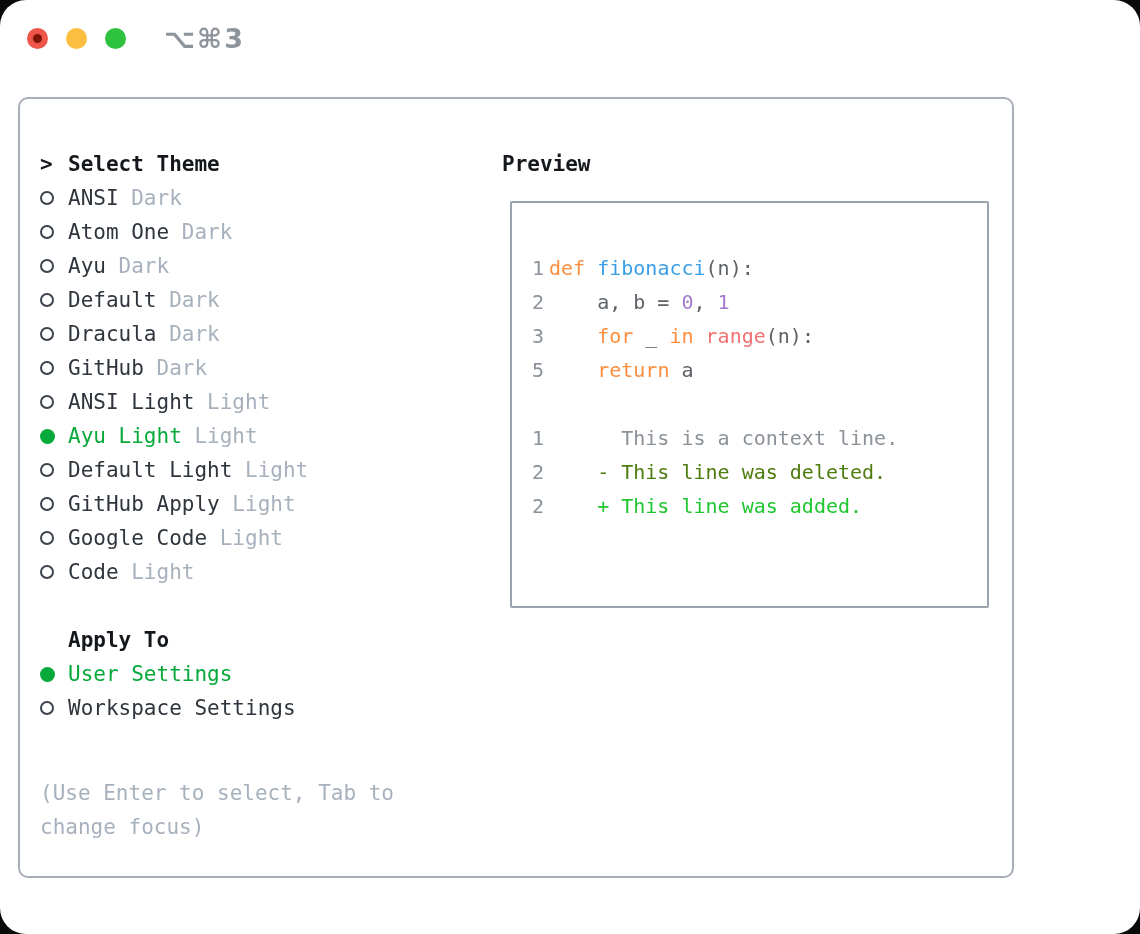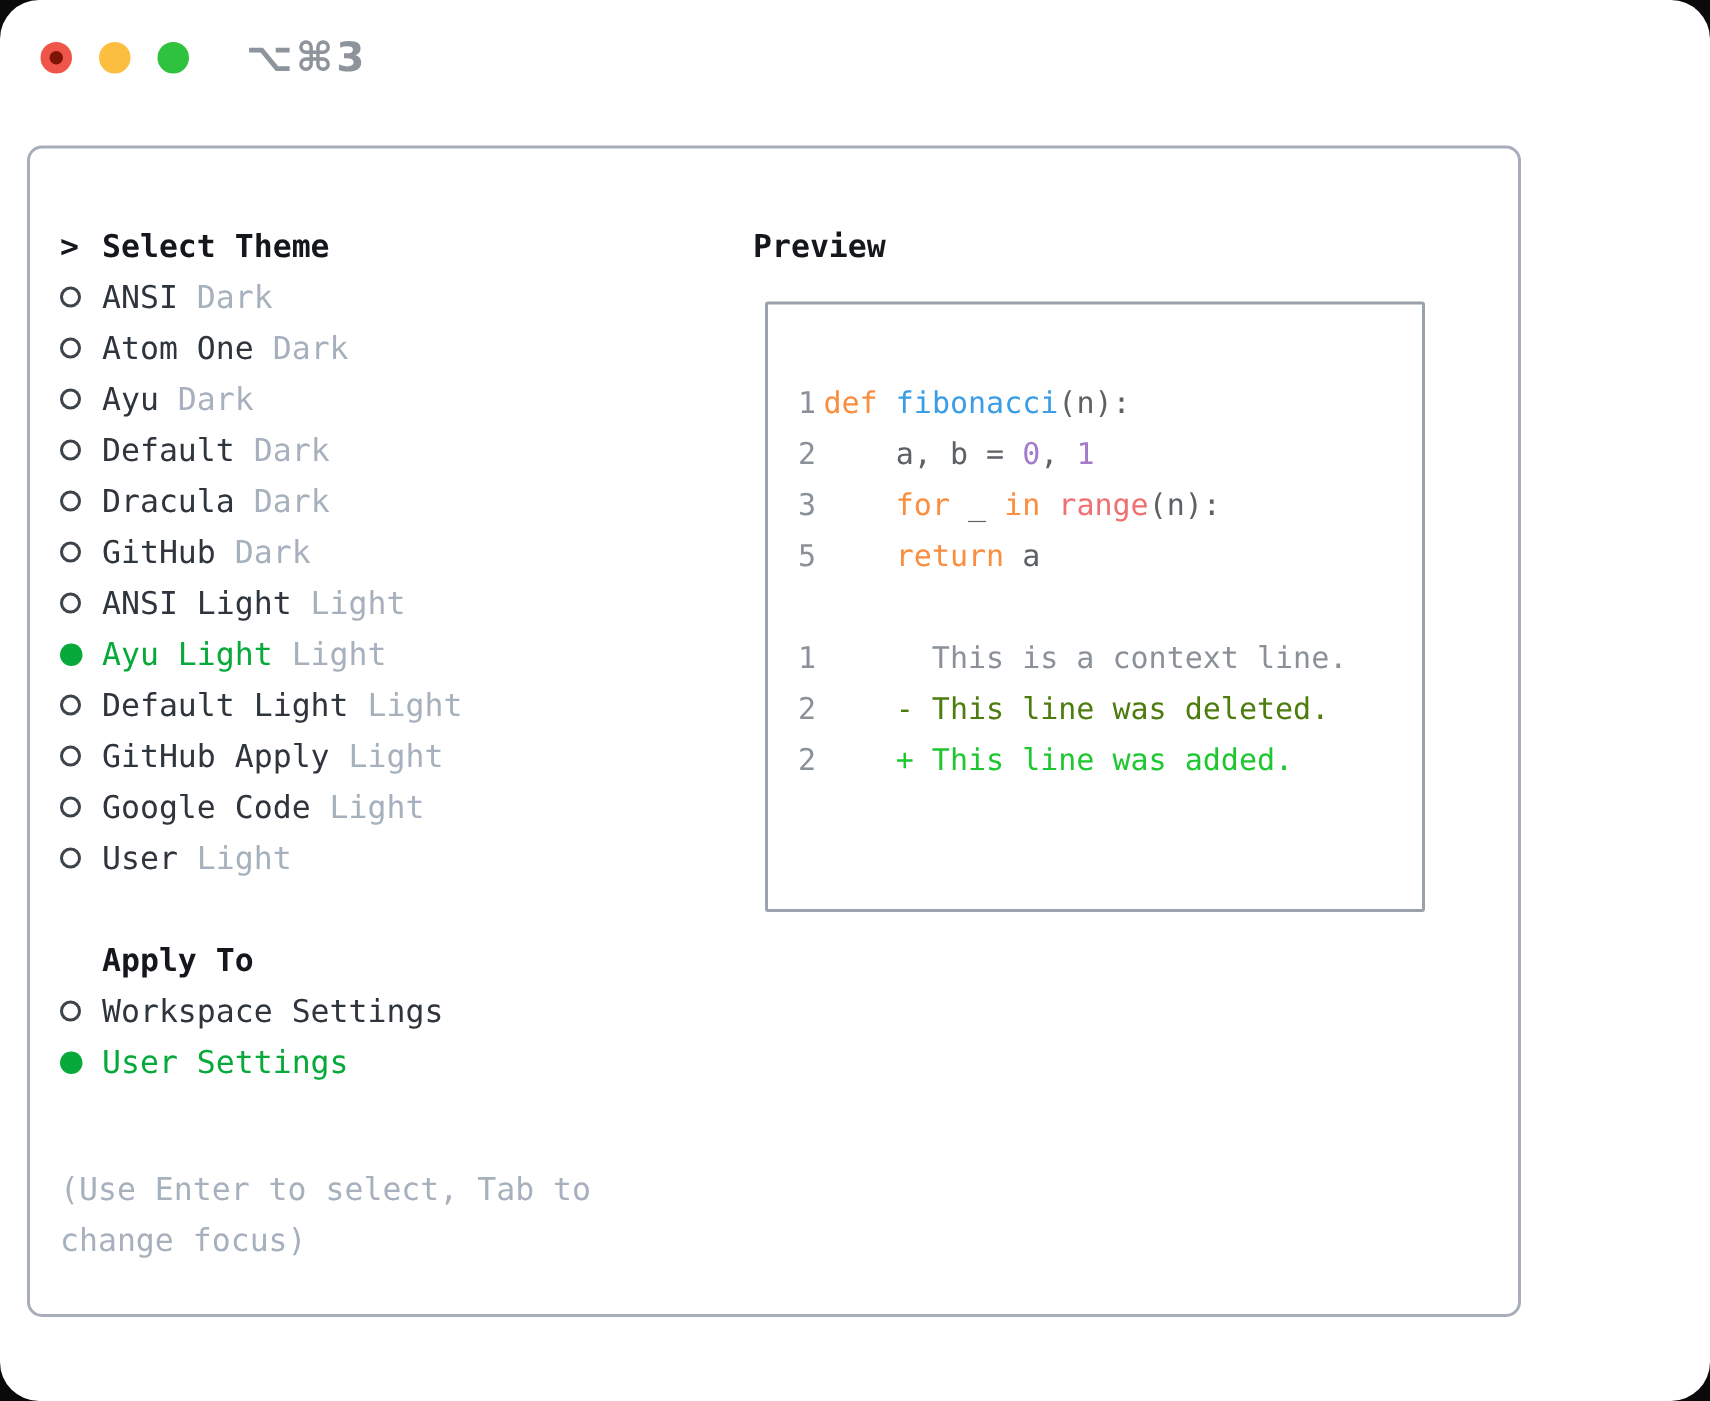--- a/index.html
+++ b/index.html
@@ -24,21 +24,21 @@
   .hdr{font-weight:bold; color:#14171b;}
   .circle{width:14px;height:14px;border:2px solid #3c434b;border-radius:50%;box-sizing:border-box;}
   .circle.filled{border:none;width:15px;height:15px;}
   .item-name{color:#2f353c;}
   .item-variant{color:#a7b1bd;}
   .spacer{height:34px;}
   .help{width:420px; line-height:34px; font-size:21px; color:#a7b1bd; white-space:normal;margin-top:17px;}
   
   .right-col{position:absolute; left:482px; top:48px;}
   .preview-title{height:34px; line-height:34px; font-weight:bold; font-size:21px; color:#14171b;}
-  .preview-box{margin-top:20px; margin-left:8px; width:440px; height:407px;
+  .preview-box{margin-top:20px; margin-left:8px; width:479px; height:407px;
     border:2px solid #9aa2ac; border-radius:2px; box-sizing:border-box;
     padding:48px 0 0 20px; font-size:20px;}
   .code-row{height:34px; line-height:34px; white-space:pre;}
   .lnum{display:inline-block; width:17px;}
   .blank-row{height:34px;}
 </style>
 </head>
 <body>
 
 <div class="screen">
@@ -64,30 +64,30 @@
           <div class="row"><span class="marker"><span class="circle"></span></span><span class="item-name">Atom One</span><span class="item-variant"> Dark</span></div>
           <div class="row"><span class="marker"><span class="circle"></span></span><span class="item-name">Ayu</span><span class="item-variant"> Dark</span></div>
           <div class="row"><span class="marker"><span class="circle"></span></span><span class="item-name">Default</span><span class="item-variant"> Dark</span></div>
           <div class="row"><span class="marker"><span class="circle"></span></span><span class="item-name">Dracula</span><span class="item-variant"> Dark</span></div>
           <div class="row"><span class="marker"><span class="circle"></span></span><span class="item-name">GitHub</span><span class="item-variant"> Dark</span></div>
           <div class="row"><span class="marker"><span class="circle"></span></span><span class="item-name">ANSI Light</span><span class="item-variant"> Light</span></div>
           <div class="row"><span class="marker"><span class="circle filled" style="background: rgb(6, 169, 58);"></span></span><span class="item-name" style="color: rgb(6, 169, 58);">Ayu Light</span><span class="item-variant"> Light</span></div>
           <div class="row"><span class="marker"><span class="circle"></span></span><span class="item-name">Default Light</span><span class="item-variant"> Light</span></div>
           <div class="row"><span class="marker"><span class="circle"></span></span><span class="item-name">GitHub Apply</span><span class="item-variant"> Light</span></div>
           <div class="row"><span class="marker"><span class="circle"></span></span><span class="item-name">Google Code</span><span class="item-variant"> Light</span></div>
-          <div class="row"><span class="marker"><span class="circle"></span></span><span class="item-name">User</span><span class="item-variant"> Light</span></div>
+          <div class="row"><span class="marker"><span class="circle"></span></span><span class="item-name">Code</span><span class="item-variant"> Light</span></div>
         </div>
       <div class="row spacer"></div>
       <div class="row">
         <span class="marker"></span>
         <span class="hdr">Apply To</span>
       </div>
       <div id="apply-list">
+          <div class="row"><span class="marker"><span class="circle filled" style="background: rgb(6, 169, 58);"></span></span><span class="item-name" style="color: rgb(6, 169, 58);">User Settings</span></div>
           <div class="row"><span class="marker"><span class="circle"></span></span><span class="item-name">Workspace Settings</span></div>
-          <div class="row"><span class="marker"><span class="circle filled" style="background: rgb(6, 169, 58);"></span></span><span class="item-name" style="color: rgb(6, 169, 58);">User Settings</span></div>
         </div>
       <div class="row spacer"></div>
       <div class="help">(Use Enter to select, Tab to change focus)</div>
     </div>
 
     <div class="right-col">
       <div class="preview-title">Preview</div>
       <div class="preview-box">
         <div id="code-lines">
             <div class="code-row"><span class="lnum" style="color: rgb(138, 145, 153);">1</span><span class="tok" style="color: rgb(250, 141, 62);">def</span><span class="tok" style="color: rgb(92, 97, 102);"> </span><span class="tok" style="color: rgb(57, 158, 230);">fibonacci</span><span class="tok" style="color: rgb(92, 97, 102);">(n):</span></div>

